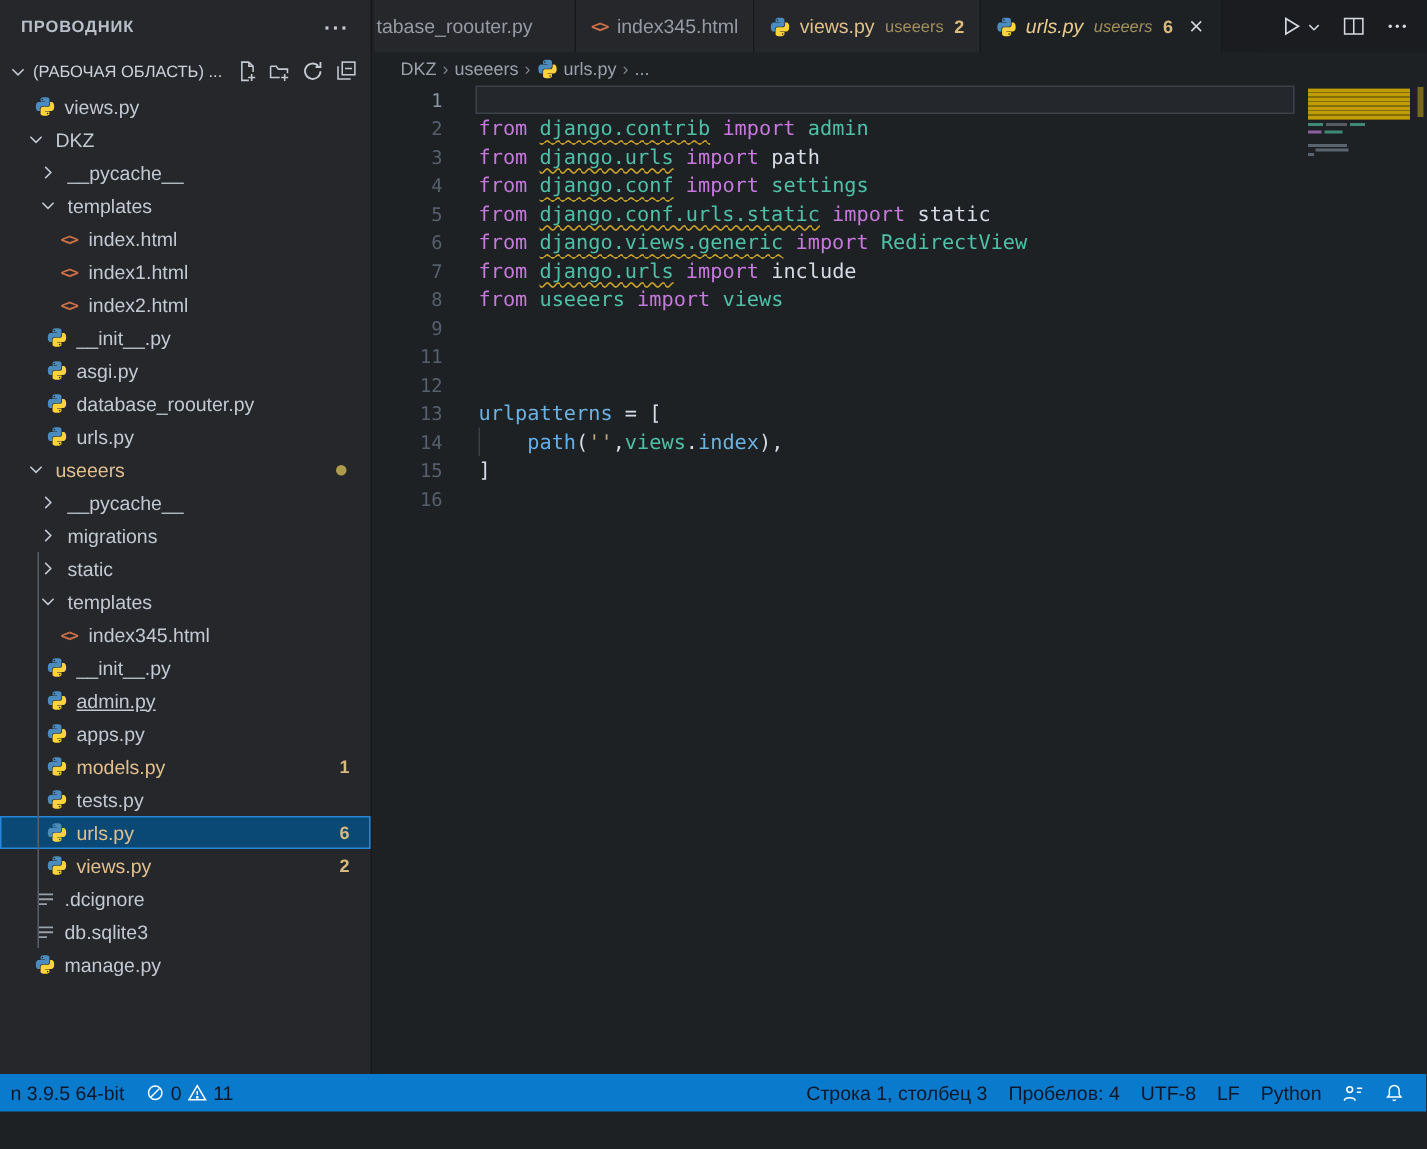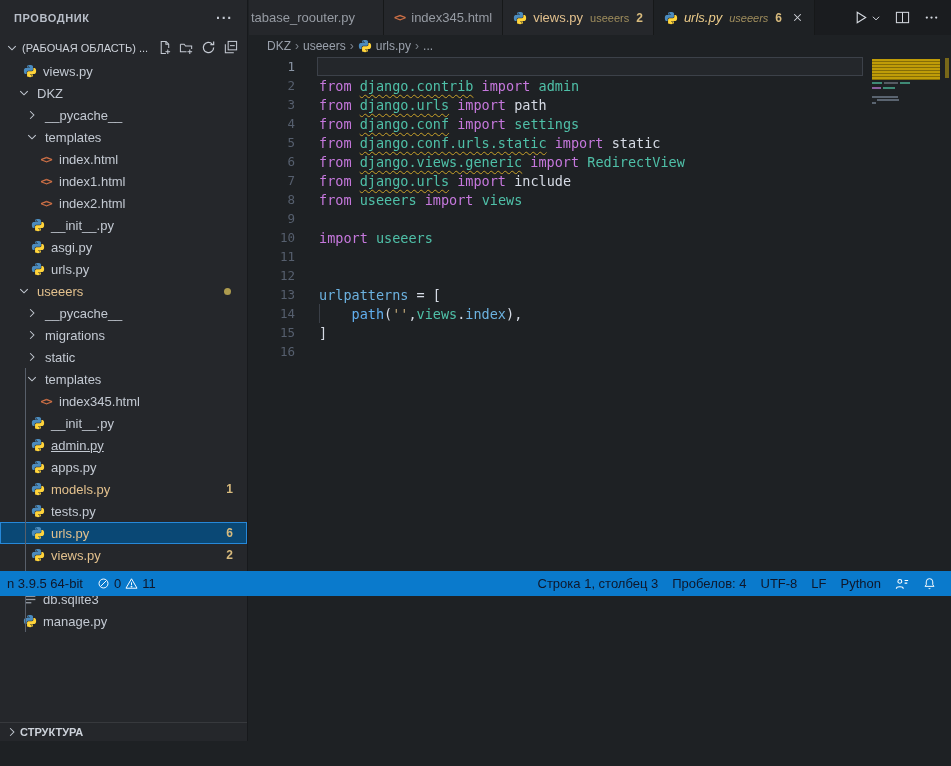--- a/index.html
+++ b/index.html
@@ -1,18 +1,18 @@
 <!DOCTYPE html>
 <html><head>
 <meta charset="utf-8">
 <style>
   * { margin:0; padding:0; box-sizing:border-box; }
   html,body { width:951px; height:766px; overflow:hidden; background:#1e2124;
               font-family:"Liberation Sans", sans-serif; }
-  .app { position:relative; width:951px; height:596px; }
+  .app { position:relative; width:951px; height:741px; }
 
   
   .sidebar { position:absolute; left:0; top:0; width:248px; height:741px;
              background:#25272b; border-right:1px solid #17191c; }
   .explorer-title { height:35px; display:flex; align-items:center; padding:0 14px;
                     font-size:11px; letter-spacing:.6px; color:#b9bfc9; font-weight:bold; }
   .explorer-title .spacer { flex:1; }
   .title-ellipsis { color:#c5cad3; font-size:14px; cursor:pointer; letter-spacing:1px; }
   .workspace-row { height:25px; display:flex; align-items:center; padding:0 6px 0 4px;
                    font-size:11px; font-weight:normal; color:#cdd2da; }
@@ -221,20 +221,30 @@
           <span class="tree-label">asgi.py</span>
         </div>
         <div class="tree-row" style="padding-left: 24px;">
           <span style="width: 6px;"></span>
           <span class="ficon">
             <svg width="14" height="14" viewBox="0 0 128 128">
               <path fill="#4b8bbe" d="M63 8c-28 0-26 12-26 12v13h27v4H26s-18-2-18 27c0 29 16 28 16 28h9V78s-.5-16 16-16h27s15 .3 15-15V20S93 8 63 8zm-15 8a5 5 0 110 10 5 5 0 010-10z"></path>
               <path fill="#ffd43b" d="M65 120c28 0 26-12 26-12V95H64v-4h38s18 2 18-27c0-29-16-28-16-28h-9v14s.5 16-16 16H52s-15-.3-15 15v27s-2.3 12 28 12zm15-8a5 5 0 110-10 5 5 0 010 10z"></path>
             </svg>
           </span>
+          <span class="tree-label">database_roouter.py</span>
+        </div>
+        <div class="tree-row" style="padding-left: 24px;">
+          <span style="width: 6px;"></span>
+          <span class="ficon">
+            <svg width="14" height="14" viewBox="0 0 128 128">
+              <path fill="#4b8bbe" d="M63 8c-28 0-26 12-26 12v13h27v4H26s-18-2-18 27c0 29 16 28 16 28h9V78s-.5-16 16-16h27s15 .3 15-15V20S93 8 63 8zm-15 8a5 5 0 110 10 5 5 0 010-10z"></path>
+              <path fill="#ffd43b" d="M65 120c28 0 26-12 26-12V95H64v-4h38s18 2 18-27c0-29-16-28-16-28h-9v14s.5 16-16 16H52s-15-.3-15 15v27s-2.3 12 28 12zm15-8a5 5 0 110-10 5 5 0 010 10z"></path>
+            </svg>
+          </span>
           <span class="tree-label">urls.py</span>
         </div>
         <div class="tree-row" style="padding-left: 16px;">
           <span class="chev">
             <svg width="12" height="12" viewBox="0 0 16 16" fill="none" stroke="#c3c9d2" stroke-width="1.4">
               <polyline points="3,5.5 8,10.5 13,5.5"></polyline>
             </svg>
           </span>
           <span class="tree-label" style="color: rgb(226, 192, 141);">useeers</span>
           <span class="mod-dot" style="background: rgb(173, 155, 78);"></span>
@@ -523,24 +533,20 @@
           <span class="ln">7</span>
           <span class="lc"><span style="color: rgb(198, 120, 221);">from</span><span style="color: rgb(214, 219, 229);"> </span><span class="sq" style="color: rgb(79, 192, 168); text-decoration-color: rgb(201, 162, 41);">django.urls</span><span style="color: rgb(214, 219, 229);"> </span><span style="color: rgb(198, 120, 221);">import</span><span style="color: rgb(214, 219, 229);"> </span><span style="color: rgb(214, 219, 229);">include</span></span>
         </div>
         <div class="code-line">
           <span class="ln">8</span>
           <span class="lc"><span style="color: rgb(198, 120, 221);">from</span><span style="color: rgb(214, 219, 229);"> </span><span style="color: rgb(79, 192, 168);">useeers</span><span style="color: rgb(214, 219, 229);"> </span><span style="color: rgb(198, 120, 221);">import</span><span style="color: rgb(214, 219, 229);"> </span><span style="color: rgb(79, 192, 168);">views</span></span>
         </div>
         <div class="code-line">
           <span class="ln">9</span>
           <span class="lc"></span>
-        </div>
-        <div class="code-line">
-          <span class="ln">10</span>
-          <span class="lc"><span style="color: rgb(198, 120, 221);">import</span><span style="color: rgb(214, 219, 229);"> </span><span style="color: rgb(79, 192, 168);">useeers</span></span>
         </div>
         <div class="code-line">
           <span class="ln">11</span>
           <span class="lc"></span>
         </div>
         <div class="code-line">
           <span class="ln">12</span>
           <span class="lc"></span>
         </div>
         <div class="code-line">

